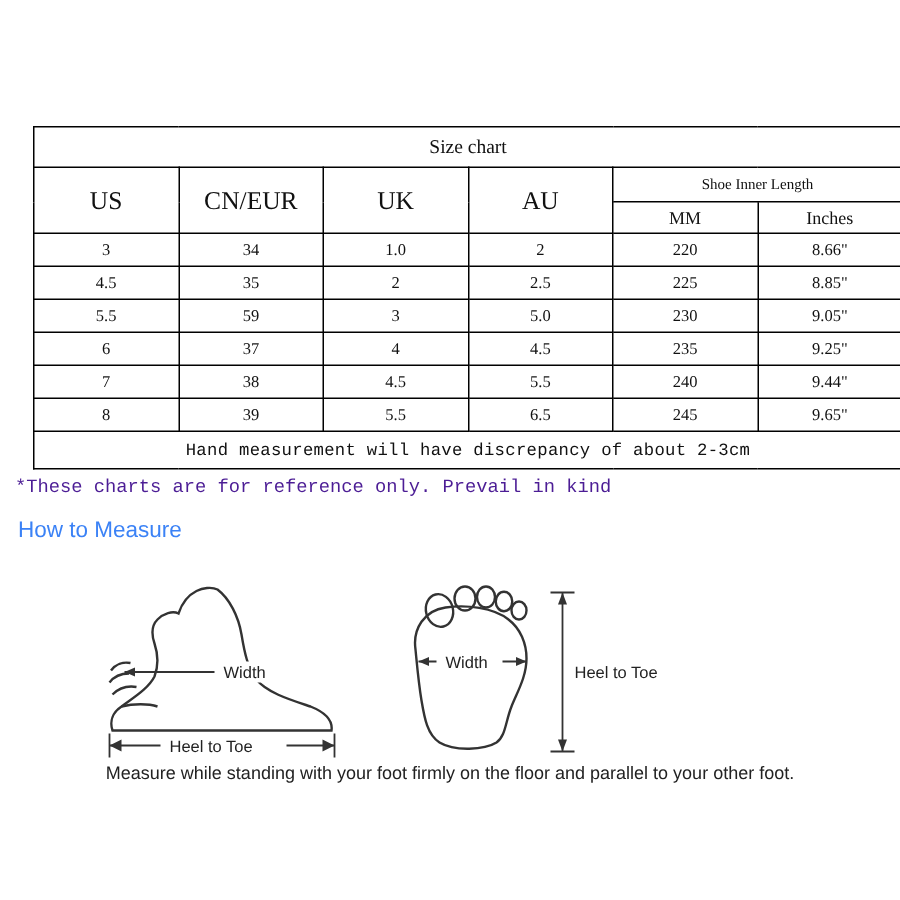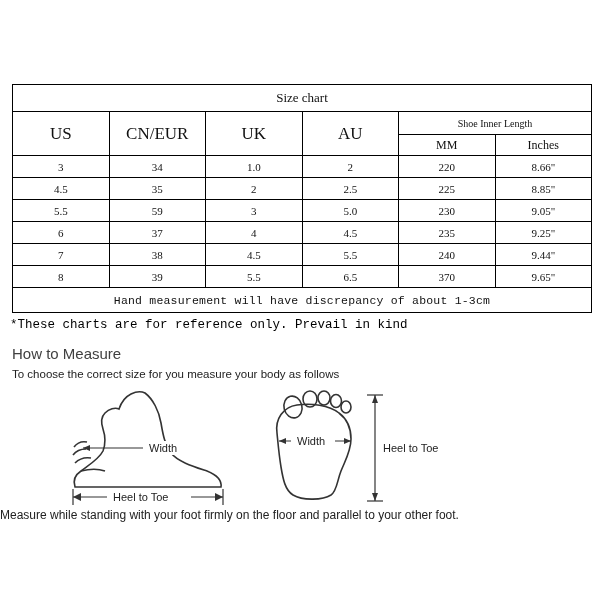--- a/index.html
+++ b/index.html
@@ -15,21 +15,21 @@
     overflow: hidden;
   }
   .page {
     position: relative;
     width: 600px;
     height: 600px;
     background: #ffffff;
   }
   .sheet {
     position: absolute;
-    left: 12px;
+    left: 22px;
     top: 84px;
     width: 476px;
     border-radius: 24px;
   }
   table.size-chart {
     border-collapse: collapse;
     width: 580px;
     table-layout: fixed;
   }
   table.size-chart td, table.size-chart th {
@@ -72,49 +72,49 @@
     font-size: 11.5px;
     font-family: "Liberation Mono", monospace;
     letter-spacing: 0.2px;
   }
   .ref-note {
     position: absolute;
     left: 10px;
     top: 318px;
     font-size: 12.5px;
     font-family: "Liberation Mono", monospace;
-    color: #000000;
+    color: #4c1d95;
   }
   .how-title {
     position: absolute;
     left: 12px;
     top: 345px;
     font-size: 15px;
-    color: #404040;
+    color: #3b82f6;
   }
   .how-sub {
     position: absolute;
     left: 12px;
     top: 368px;
     font-size: 11.5px;
     color: #222222;
   }
   .diagram {
     position: absolute;
     left: 45px;
     top: 385px;
     width: 510px;
     height: 130px;
   }
   .footer-note {
     position: absolute;
     left: 0;
     top: 508px;
     width: 600px;
-    text-align: left;
+    text-align: center;
     font-size: 12px;
     color: #222222;
   }
   svg { display: block; }
   .shape { fill: none; stroke: #333333; stroke-width: 1.6; }
   .arrow { stroke: #333333; stroke-width: 1.2; fill: none; }
   .lbl { font-family: "Liberation Sans", sans-serif; font-size: 11px; fill: #222222; }
 </style>
 </head>
 <body>
@@ -177,35 +177,34 @@
           <td>4.5</td>
           <td>5.5</td>
           <td>240</td>
           <td>9.44"</td>
         </tr>
         <tr class="data-row">
           <td>8</td>
           <td>39</td>
           <td>5.5</td>
           <td>6.5</td>
-          <td>370</td>
+          <td>245</td>
           <td>9.65"</td>
         </tr>
 
         <tr class="note-row">
-          <td colspan="6">Hand measurement will have discrepancy of about 1-3cm</td>
+          <td colspan="6">Hand measurement will have discrepancy of about 2-3cm</td>
         </tr>
       </tbody>
     </table>
   </div>
 
   <div class="ref-note">*These charts are for reference only. Prevail in kind</div>
 
   <div class="how-title">How to Measure</div>
-  <div class="how-sub">To choose the correct size for you measure your body as follows</div>
 
   <div class="diagram">
     <svg width="510" height="130" viewBox="0 0 510 130">
 
       <g>
         <path class="shape" d="M100 8 C108 14 114 26 116 38 C118 50 120 60 126 68 C133 77 150 82 162 86 C172 90 177 95 176 102 L30 102 C28 96 30 90 36 86 C44 80 54 74 58 66 C61 58 60 50 58 44 C56 38 56 32 60 28 C64 24 70 22 74 24 C76 18 80 12 86 9 C90 7 96 6 100 8 Z"></path>
         <path class="shape" d="M36 86 C44 84 54 84 60 86" stroke-width="1.1"></path>
         <path class="shape" d="M30 78 C34 74 40 72 46 73" stroke-width="1.1"></path>
         <path class="shape" d="M28 70 C31 66 36 64 41 64" stroke-width="1.1"></path>
         <path class="shape" d="M29 62 C32 58 37 56 42 57" stroke-width="1.1"></path>

